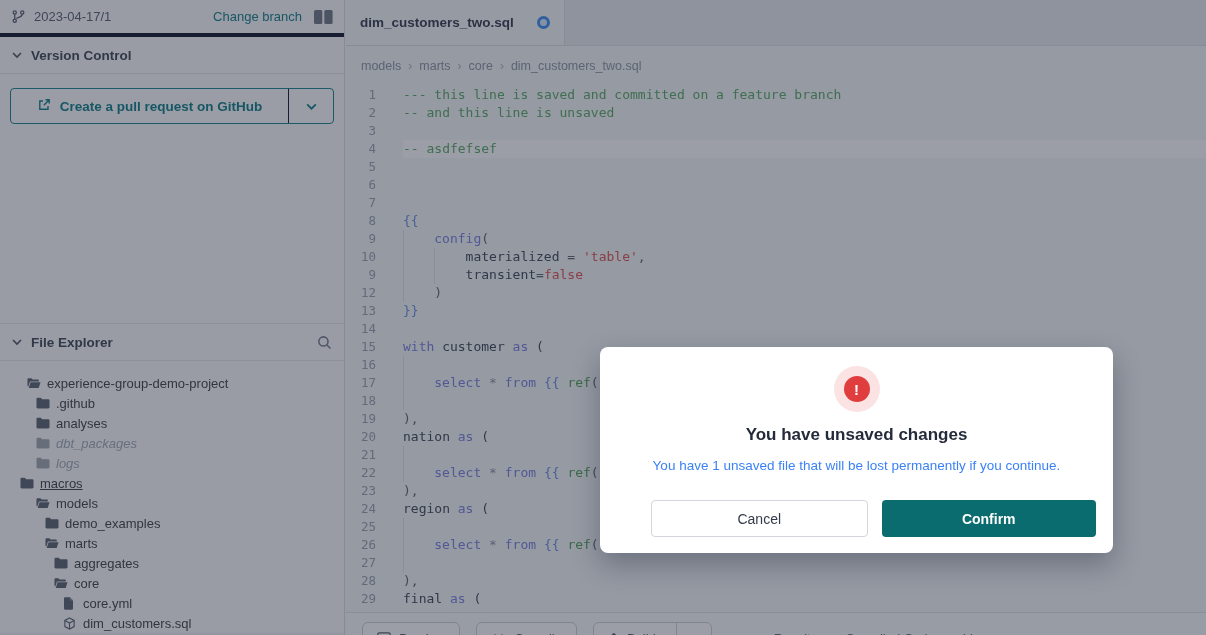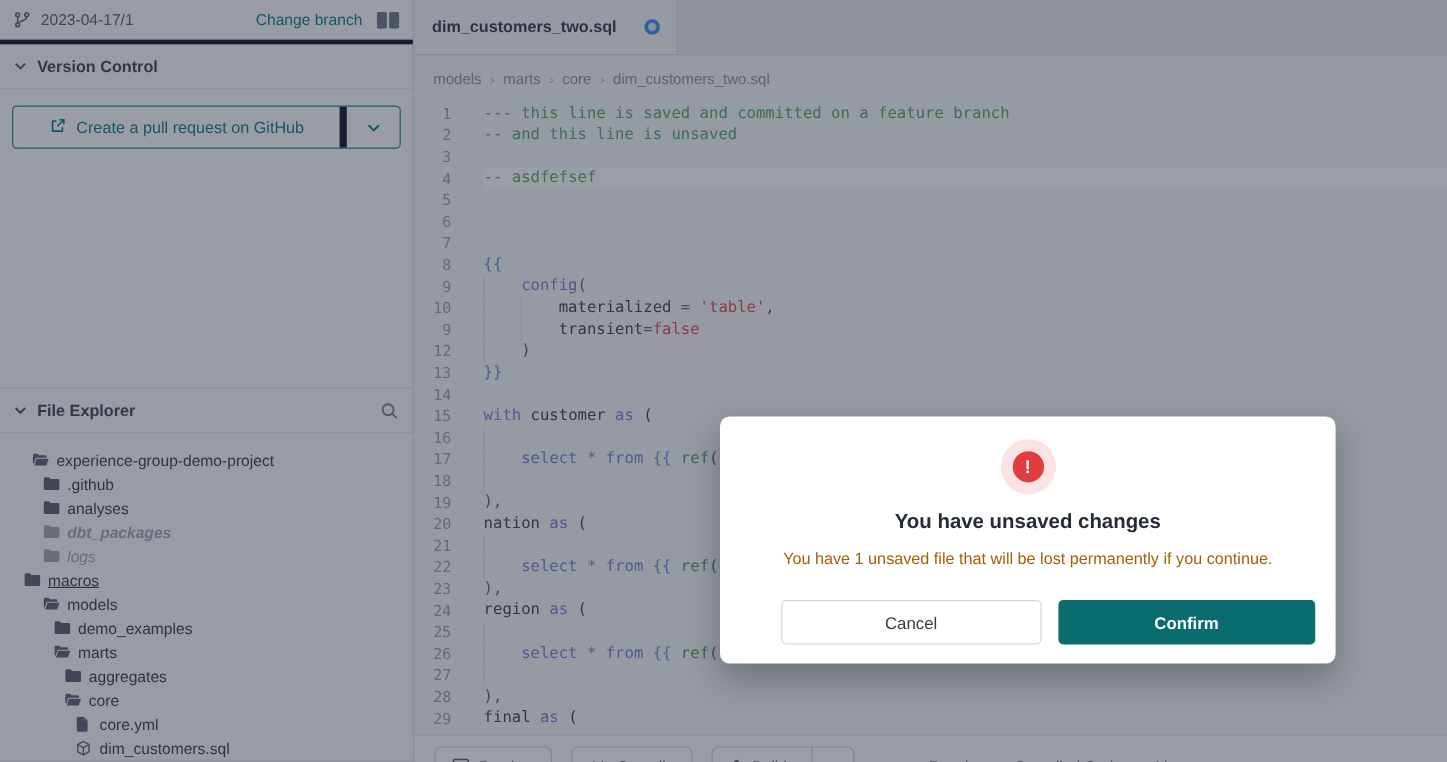--- a/index.html
+++ b/index.html
@@ -10,21 +10,21 @@
   
   .sidebar { position:absolute; left:0; top:0; width:345px; height:635px; background:#fbfcfd; border-right:1px solid #d9dce1; z-index:1; }
   .branch-bar { height:37px; border-bottom:4px solid #0f172a; display:flex; align-items:center; padding:0 11px; }
   .branch-name { font-size:13px; color:#596070; margin-left:8px; }
   .change-branch { margin-left:auto; color:#0f7d87; font-size:13px; cursor:pointer; }
   .docs-icon { margin-left:12px; display:flex; }
   .section-header { height:37px; display:flex; align-items:center; padding:0 11px; border-bottom:1px solid #e4e6ea; font-weight:bold; color:#3f4554; font-size:13.5px; gap:8px; }
   .chev { display:flex; }
   .vc-body { height:250px; border-bottom:1px solid #e4e6ea; padding:14px 10px; }
   .pr-button { display:flex; width:100%; height:36px; border:1px solid #1b838d; border-radius:4px; background:#fdfefe; color:#0f7d87; font-size:13.5px; align-items:stretch; cursor:pointer; }
-  .pr-main { flex:1; display:flex; align-items:center; justify-content:center; gap:9px; border-right:6px solid #0f172a; }
+  .pr-main { flex:1; display:flex; align-items:center; justify-content:center; gap:9px; border-right:1px solid #0f172a;font-weight:bold; }
   .pr-caret { width:44px; display:flex; align-items:center; justify-content:center; }
   .fe-header { border-bottom:1px solid #e4e6ea; }
   .fe-title { flex:1; }
   .search-btn { display:flex; cursor:pointer; }
   .file-tree { padding-top:12px; }
   .tree-row { height:20px; display:flex; align-items:center; font-size:13px; color:#404040; cursor:pointer; }
   .tree-row .ticon { display:flex; width:14px; margin-right:6px; flex:none; }
   .tree-row.muted { color:#a2a8b4; font-style:italic; }
   .tree-row.muted .ticon { opacity:.55; }
   .tree-row.selected { background:#eef1f4; }
@@ -56,21 +56,21 @@
   .build-caret { border-left:1px solid #ccd0d7; height:100%; display:flex; align-items:center; padding:0 11px; }
   .result-tabs { display:flex; margin-left:46px; height:32px; align-items:center; gap:28px; }
   .rtab { color:#646c7c; font-size:13px; cursor:pointer; }
 
   
   .overlay { position:absolute; inset:0; background:rgba(33,41,58,0.45); z-index:5; }
   .modal { position:absolute; left:600px; top:347px; width:513px; height:206px; background:#ffffff; border-radius:8px; box-shadow:0 12px 28px rgba(15,23,42,.3); z-index:10; text-align:center; }
   .modal-icon-outer { width:46px; height:46px; border-radius:50%; background:#fbe3e3; margin:19px auto 0; display:flex; align-items:center; justify-content:center; }
   .modal-icon-inner { width:26px; height:26px; border-radius:50%; background:#e03e3e; color:#ffffff; font-size:15px; font-weight:bold; display:flex; align-items:center; justify-content:center; }
   .modal-title { margin-top:13px; font-size:17px; font-weight:bold; color:#242b3a; }
-  .modal-body { margin-top:13px; font-size:13.5px; color:#a16207; }
+  .modal-body { margin-top:13px; font-size:13.5px; color:#3b82f6; }
   .modal-actions { position:absolute; bottom:16px; left:19px; right:17px; display:flex; gap:14px;padding-left:32px; }
   .btn { flex:1; height:37px; border-radius:4px; font-size:14px; font-family:"Liberation Sans", sans-serif; cursor:pointer; }
   .btn-cancel { background:#ffffff; border:1px solid #d3d7dd; color:#333b4a; }
   .btn-confirm { background:#0a6c6e; border:none; color:#ffffff; font-weight:bold; }
 </style>
 </head>
 <body>
 
 <div class="app">
 
@@ -156,21 +156,21 @@
           <span>.github</span>
         </div>
         <div class="tree-row" style="padding-left: 36px;">
           <span class="ticon">
             <svg width="14" height="12" viewBox="0 0 14 12" fill="#5a6170">
               <path d="M0.5 2c0-.7.5-1.2 1.2-1.2h3.1l1.3 1.4h6.2c.7 0 1.2.5 1.2 1.2v6.8c0 .7-.5 1.2-1.2 1.2H1.7c-.7 0-1.2-.5-1.2-1.2z"></path>
             </svg>
           </span>
           <span>analyses</span>
         </div>
-        <div class="tree-row muted" style="padding-left: 36px; font-weight: bold;">
+        <div class="tree-row muted" style="padding-left: 36px;">
           <span class="ticon">
             <svg width="14" height="12" viewBox="0 0 14 12" fill="#5a6170">
               <path d="M0.5 2c0-.7.5-1.2 1.2-1.2h3.1l1.3 1.4h6.2c.7 0 1.2.5 1.2 1.2v6.8c0 .7-.5 1.2-1.2 1.2H1.7c-.7 0-1.2-.5-1.2-1.2z"></path>
             </svg>
           </span>
           <span>dbt_packages</span>
         </div>
         <div class="tree-row muted" style="padding-left: 36px;">
           <span class="ticon">
             <svg width="14" height="12" viewBox="0 0 14 12" fill="#5a6170">

